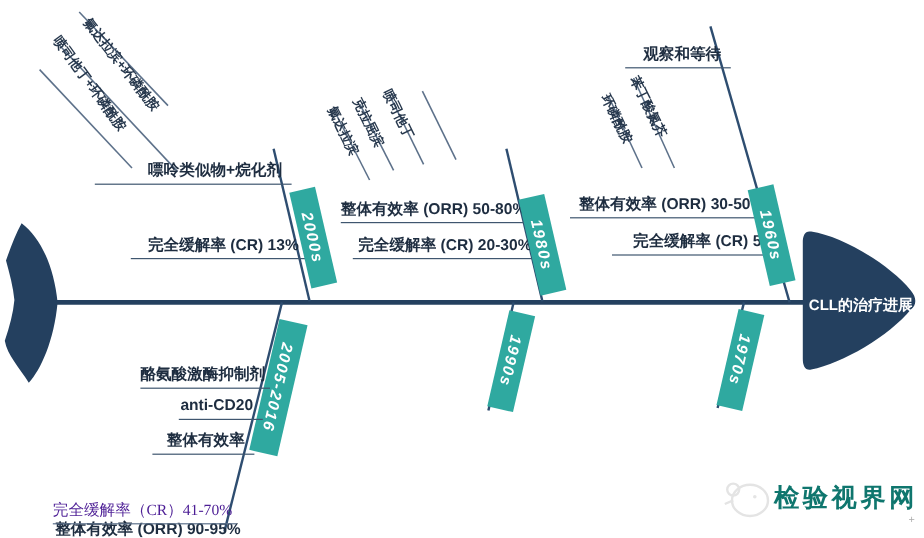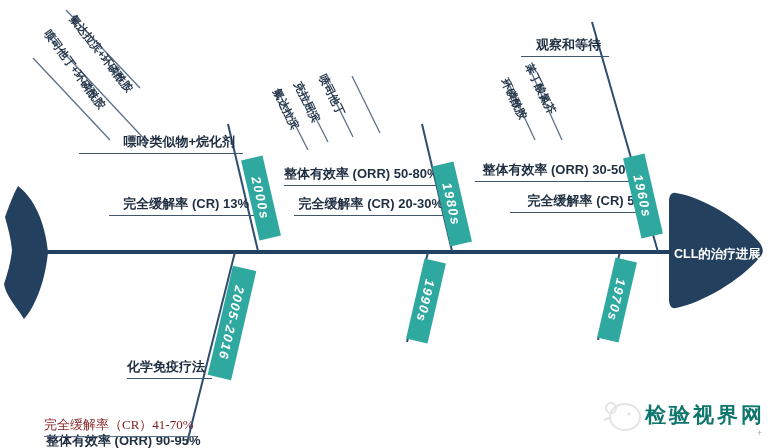--- a/index.html
+++ b/index.html
@@ -9,21 +9,21 @@
   }
   #fishbone-svg{position:absolute;left:0;top:0;}
   .row{
     position:absolute; height:20px; line-height:20px;
     font-weight:700; font-size:13px; color:#1e2d40;
     border-bottom:1.5px solid #3f566f;
     text-align:right; padding:0 8px 1px 0; white-space:nowrap;
     box-sizing:content-box;
   }
   .row.serif{
-    font-family:"Liberation Serif",serif; font-weight:400; color:#7f1d1d;
+    font-family:"Liberation Serif",serif; font-weight:400; color:#4c1d95;
     border-bottom-color:#55master6b84; border-bottom:1.3px solid #5d718a;
   }
   .rot{
     position:absolute; transform-origin:0 0;
     font-size:11px; font-weight:600; color:#27384d; white-space:nowrap;
   }
   .banner{
     position:absolute; background:#2fa9a0; color:#ffffff;
     font-style:italic; font-weight:700; font-size:13px; letter-spacing:1.5px;
     display:flex; align-items:center; justify-content:center;
@@ -106,21 +106,23 @@
   <div class="banner" style="left:452px; top:204px; transform:translate(-50%,-50%) rotate(77deg);">1980s</div>
 
   <div class="row" style="left:521px; top:35px; width:80px;">观察和等待</div>
   <div class="rot" style="left:511px; top:76px; transform:rotate(64deg);">环磷酰胺</div>
   <div class="rot" style="left:535px; top:61px; transform:rotate(64deg);">苯丁酸氮芥</div>
   <div class="row" style="left:475px; top:160px; width:162px;">整体有效率 (ORR) 30-50%</div>
   <div class="row" style="left:510px; top:191px; width:136px;">完全缓解率 (CR) 5%</div>
   <div class="banner" style="left:643px; top:196px; transform:translate(-50%,-50%) rotate(77deg);">1960s</div>
 
   <div class="banner long" style="left:232px; top:323px; transform:translate(-50%,-50%) rotate(103deg);">2005-2016</div>
-  <div class="row" style="left:127px; top:357px; width:77px;">化学免疫疗法</div>
+  <div class="row" style="left:117px; top:302px; width:100px;">酪氨酸激酶抑制剂</div>
+  <div class="row" style="left:149px; top:328px; width:62px;">anti-CD20</div>
+  <div class="row" style="left:127px; top:357px; width:77px;">整体有效率</div>
   <div class="row" style="left:46px; top:387px; width:150px;margin-top:44px;">整体有效率 (ORR) 90-95%</div>
   <div class="row serif" style="left:44px; top:415px; width:145px;">完全缓解率（CR）41-70%</div>
 
   <div class="banner" style="left:426px; top:301px; transform:translate(-50%,-50%) rotate(103deg);">1990s</div>
   <div class="banner" style="left:617px; top:300px; transform:translate(-50%,-50%) rotate(103deg);">1970s</div>
 
   <div class="head-label">CLL的治疗进展</div>
 
   <div class="watermark-text">检验视界网</div>
   <div class="corner-mark">+</div>

